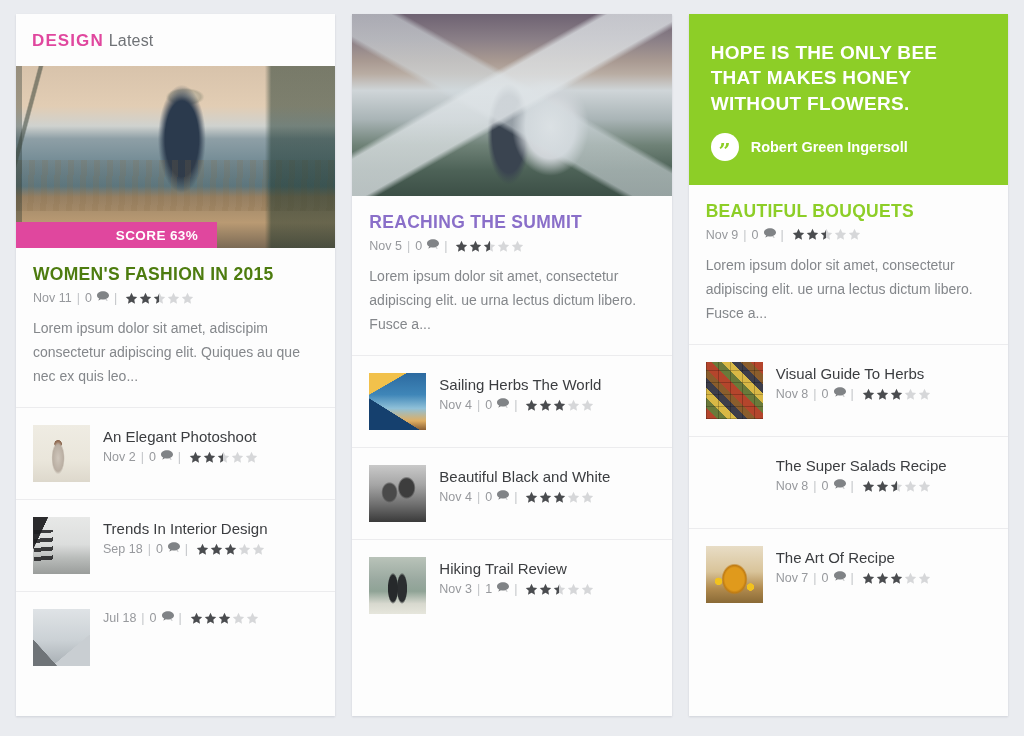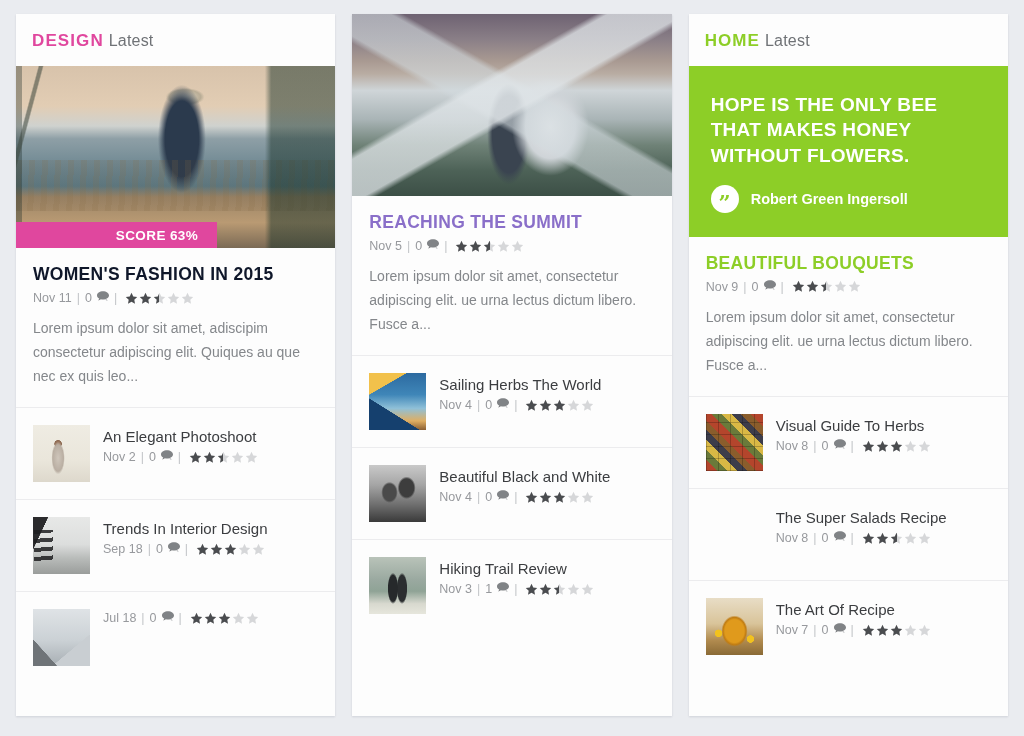--- a/index.html
+++ b/index.html
@@ -267,21 +267,21 @@
 <div class="board">
     <div class="column">
       <div class="col-accent" style="background:#e0479e"></div>
       <div class="card">
         <div class="col-head"><span class="cat" style="color:#e0479e">DESIGN</span> <span class="sub">Latest</span></div>
         <div class="feature-media">
           <div class="photo ph-fashion"></div>
           <div class="score-bar" style="width:63%;background:#e0479e">SCORE 63%</div>
         </div>
         <div class="feature-body">
-          <div class="feature-title" style="color:#0f172a">WOMEN'S FASHION IN 2015</div>
+          <div class="feature-title" style="color:#4d7c0f">WOMEN'S FASHION IN 2015</div>
           <div class="meta">
             <span>Nov 11</span>
             <span class="sep">|</span>
             <span>0</span>
             <span class="bubble-icon"><svg width="12" height="11" viewBox="0 0 14 12">
                 <path fill="#808386" d="M7 0C3.1 0 0 2.1 0 4.7c0 1.5 1 2.8 2.6 3.7-.2.8-.7 1.6-1.4 2.2 1.3-.1 2.5-.6 3.4-1.3.8.2 1.6.3 2.4.3 3.9 0 7-2.1 7-4.7S10.9 0 7 0z"></path>
                 <path fill="#b9bbbd" d="M10.6 8.6c1 .8 1.6 1.8 1.8 2.6-1-.2-2-.7-2.7-1.3z"></path>
               </svg></span>
             <span class="sep">|</span>
             <span class="stars">
@@ -660,21 +660,20 @@
               </div>
             </div>
           </div>
         </div>
         <div class="spacer"></div>
       </div>
     </div>
     <div class="column">
       <div class="col-accent" style="background:#8dce27"></div>
       <div class="card">
-        <div class="col-head"><span class="cat" style="color:#8dce27">HOME</span> <span class="sub">Latest</span></div>
         <div class="quote-block" style="background:#8dce27">
           <div class="quote-text">HOPE IS THE ONLY BEE THAT MAKES HONEY WITHOUT FLOWERS.</div>
           <div class="quote-author-row">
             <span class="quote-mark" style="color:#8dce27">”</span>
             <span class="quote-author">Robert Green Ingersoll</span>
           </div>
         </div>
         <div class="feature-body">
           <div class="feature-title" style="color:#8dce27">BEAUTIFUL BOUQUETS</div>
           <div class="meta">

